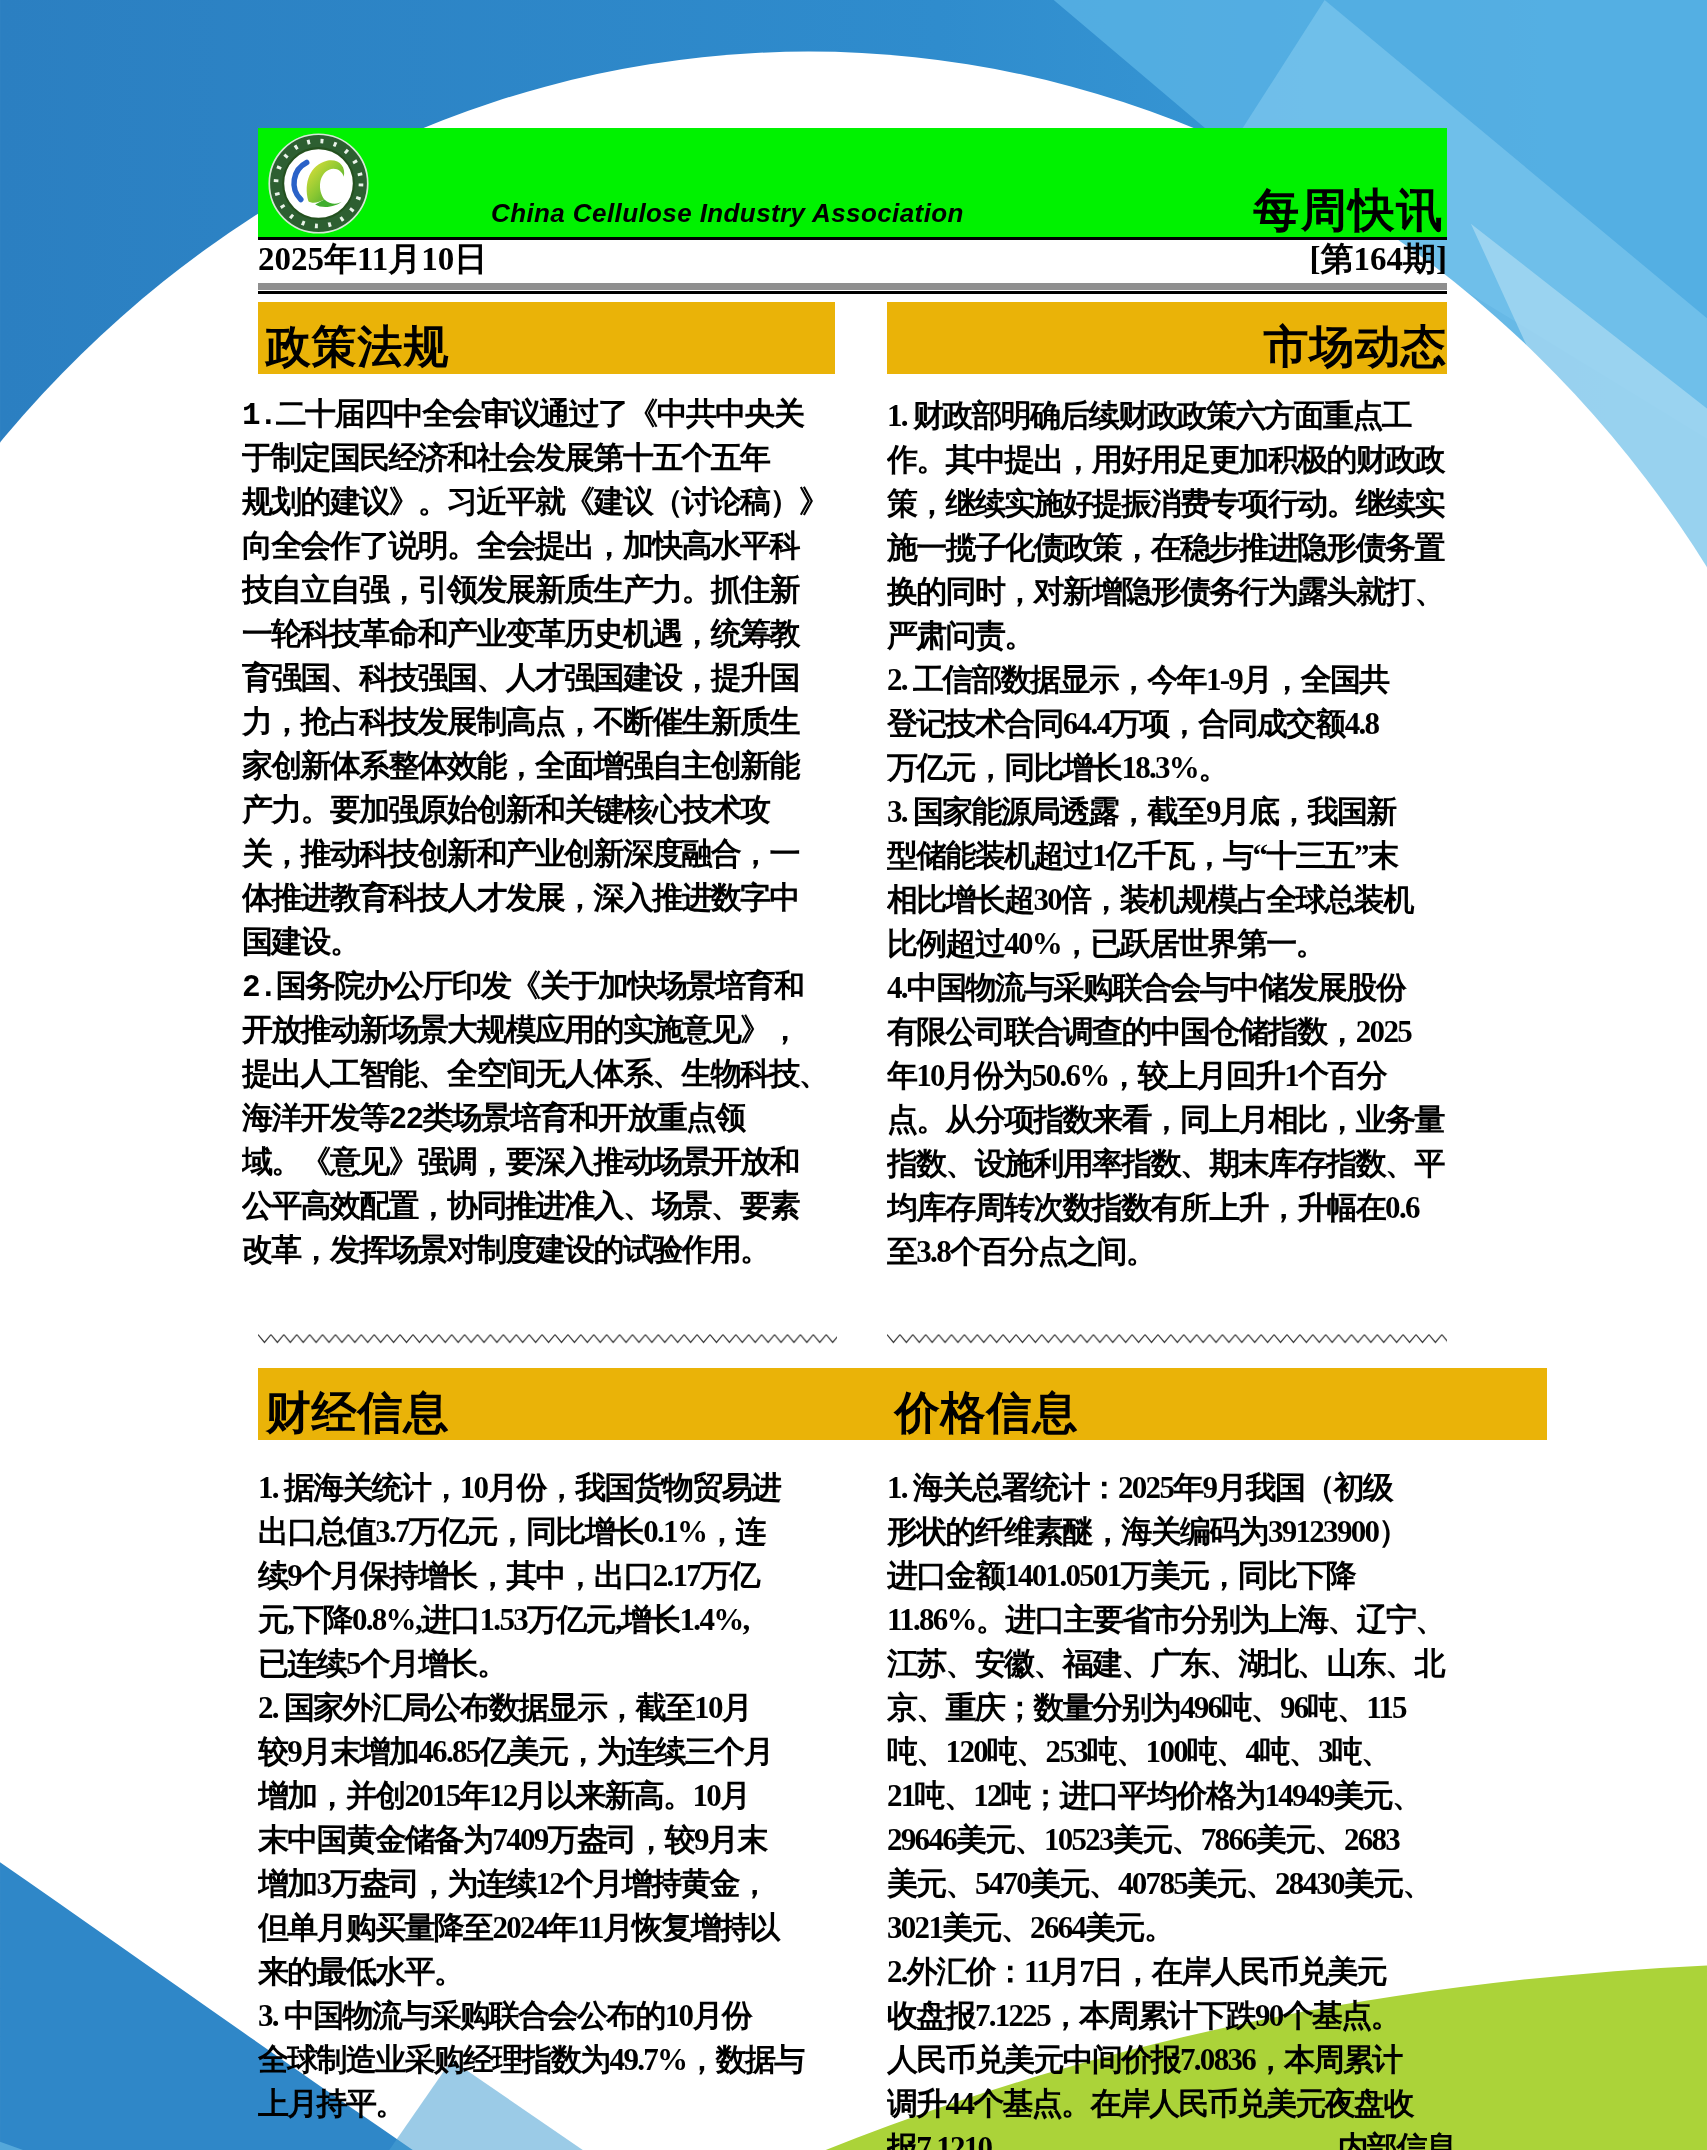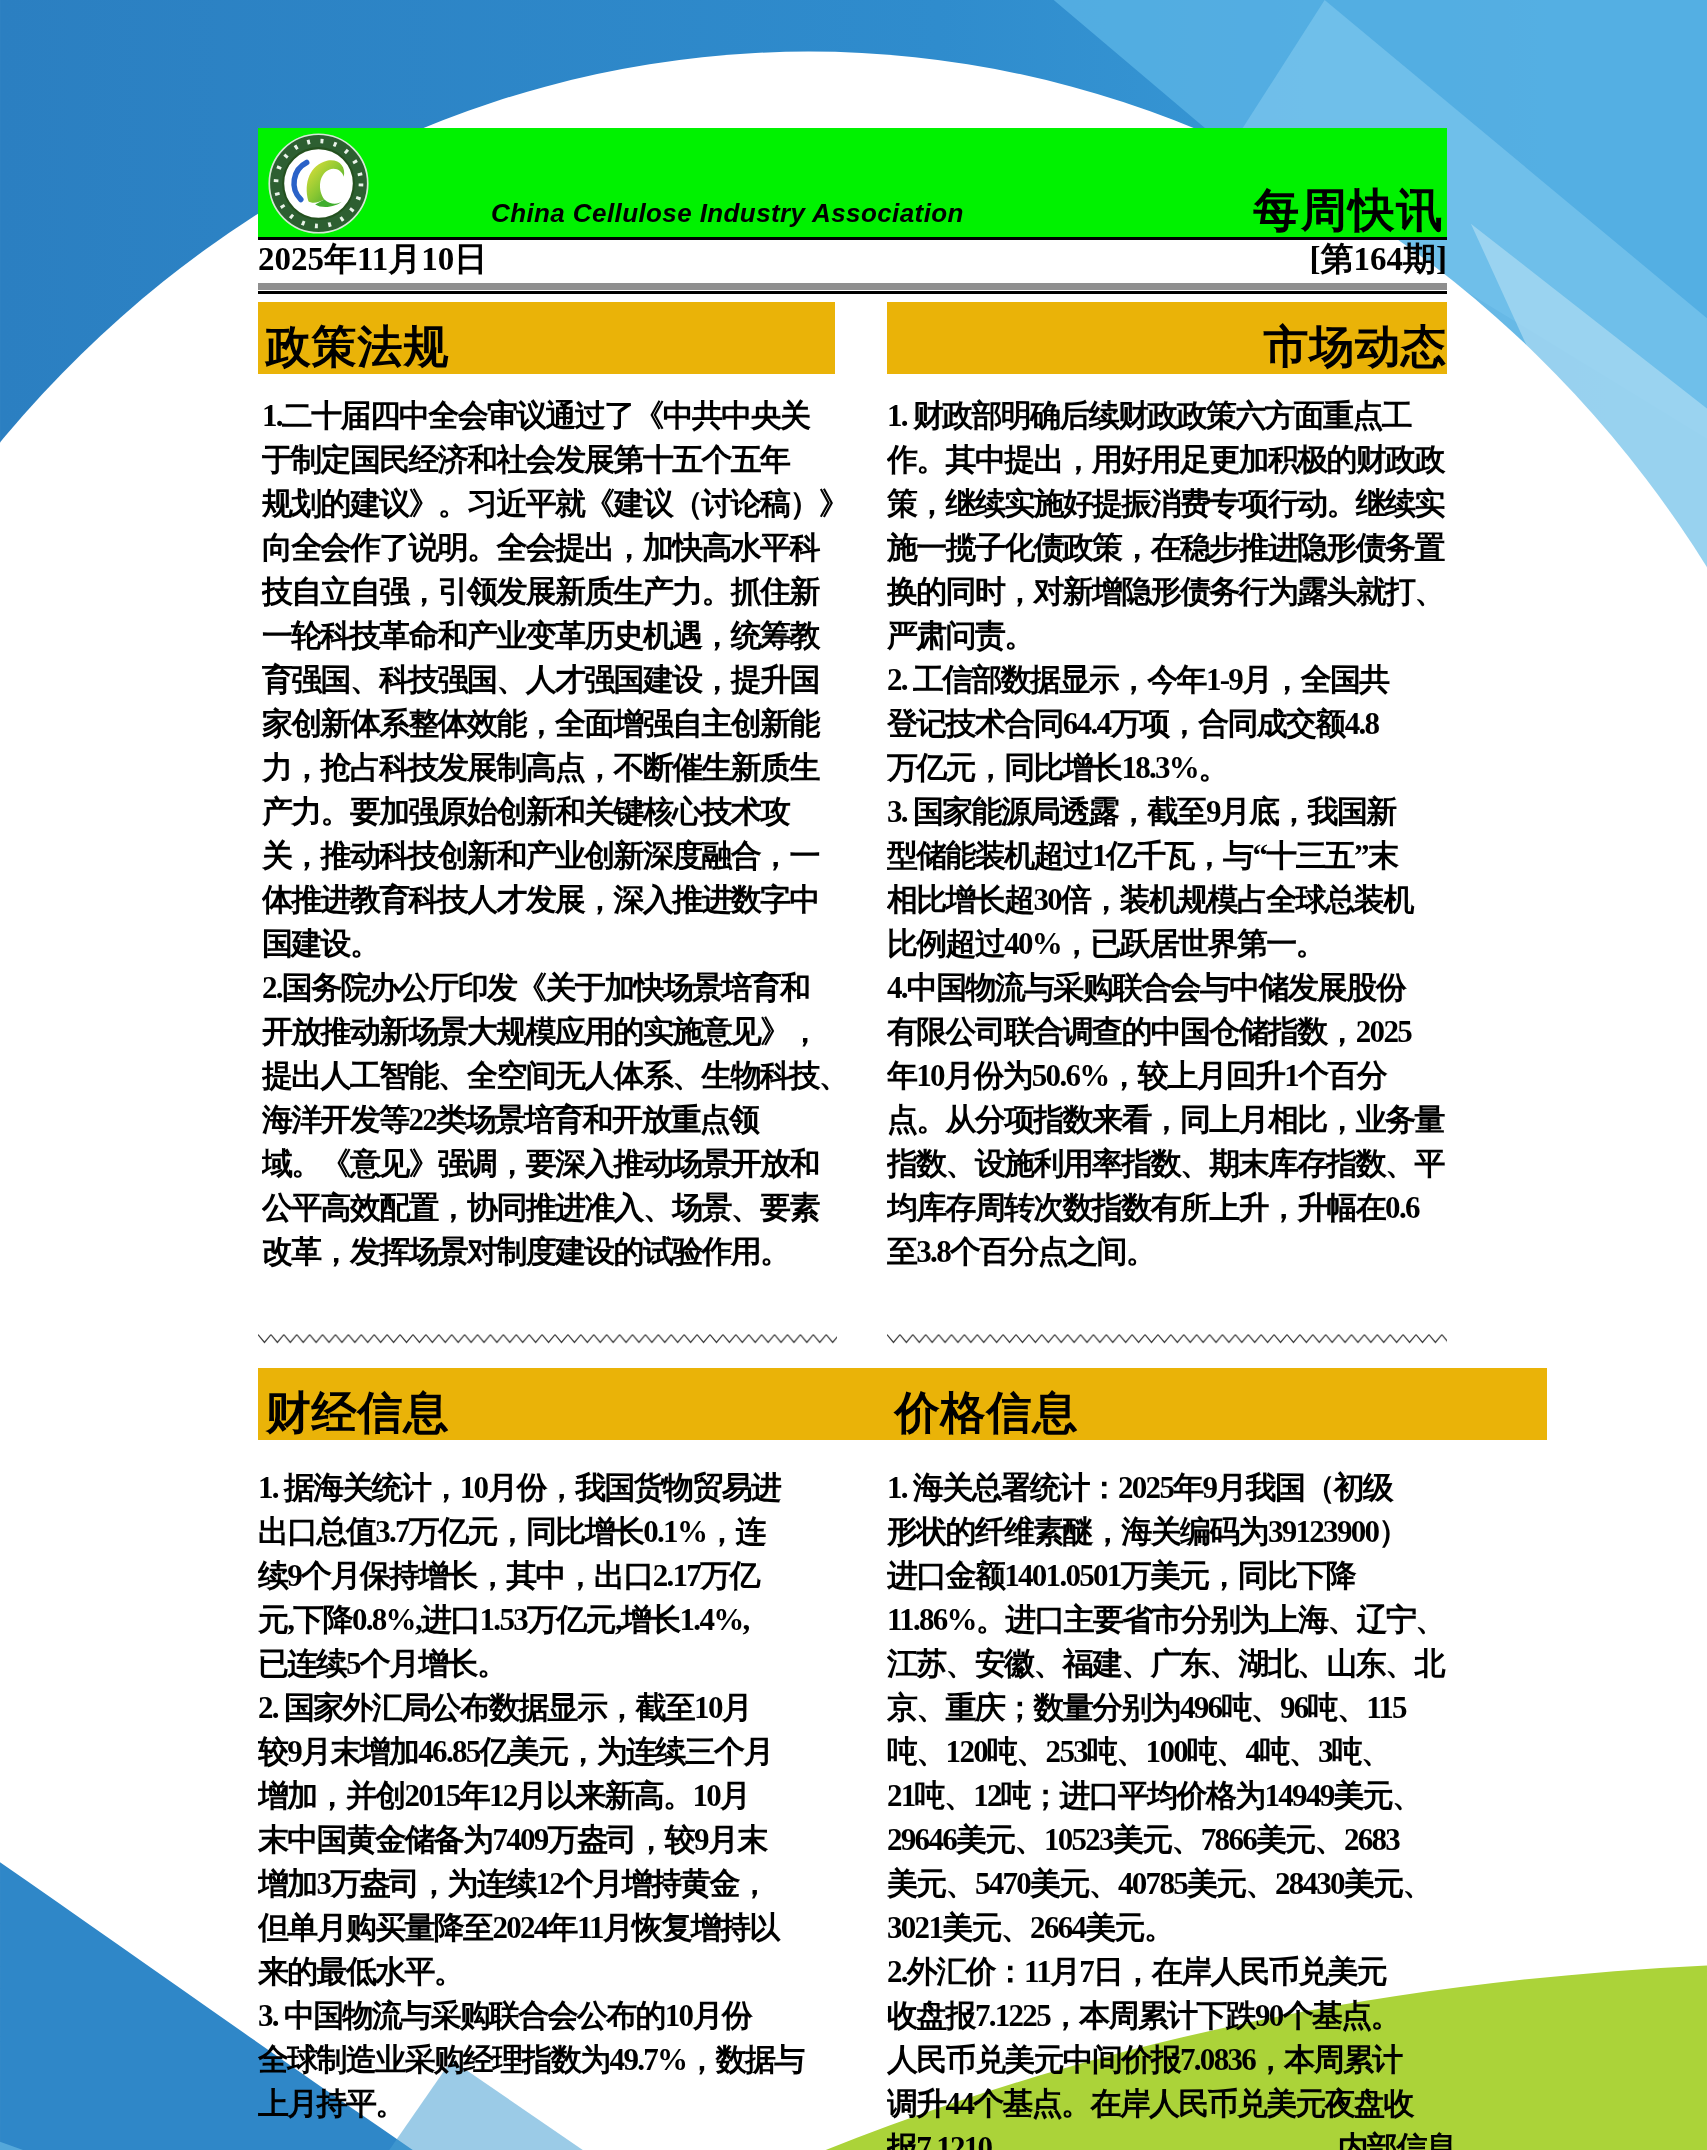--- a/index.html
+++ b/index.html
@@ -30,21 +30,21 @@
   
   .band{height:72px;background:#eab308;display:flex;align-items:flex-end;}
   .band .band-title{font-size:45px;font-weight:bold;padding:0 0 4.3px 7.7px;line-height:1;letter-spacing:0.9px;}
   .band-r1l{left:258px;top:302px;width:577px;}
   .band-r1r{left:887px;top:302px;width:560px;justify-content:flex-end;}
   .band-r2l{left:258px;top:1368px;width:665px;}
   .band-r2r{left:887px;top:1368px;width:660px;}
 
   
   .col{position:absolute;}
-  .col-r1l{left:262px;top:394px;width:582px;}
+  .col-r1l{left:242px;top:394px;width:582px;font-family:Liberation Mono, monospace;}
   .col-r1r{left:887px;top:394px;width:585px;}
   .col-r2l{left:258px;top:1466px;width:582px;}
   .col-r2r{left:887px;top:1466px;width:585px;}
   .line{
     height:44px;line-height:44px;font-size:31px;font-weight:bold;
     letter-spacing:-1.7px;white-space:nowrap;overflow:hidden;
   }
   .line.split{display:flex;justify-content:space-between;}
   .line .trailer{padding-right:17px;}
 
@@ -122,22 +122,22 @@
     </div>
 
     <div class="col col-r1l">
         <div class="line">1.二十届四中全会审议通过了《中共中央关</div>
         <div class="line">于制定国民经济和社会发展第十五个五年</div>
         <div class="line">规划的建议》。习近平就《建议（讨论稿）》</div>
         <div class="line">向全会作了说明。全会提出，加快高水平科</div>
         <div class="line">技自立自强，引领发展新质生产力。抓住新</div>
         <div class="line">一轮科技革命和产业变革历史机遇，统筹教</div>
         <div class="line">育强国、科技强国、人才强国建设，提升国</div>
+        <div class="line">力，抢占科技发展制高点，不断催生新质生</div>
         <div class="line">家创新体系整体效能，全面增强自主创新能</div>
-        <div class="line">力，抢占科技发展制高点，不断催生新质生</div>
         <div class="line">产力。要加强原始创新和关键核心技术攻</div>
         <div class="line">关，推动科技创新和产业创新深度融合，一</div>
         <div class="line">体推进教育科技人才发展，深入推进数字中</div>
         <div class="line">国建设。</div>
         <div class="line">2.国务院办公厅印发《关于加快场景培育和</div>
         <div class="line">开放推动新场景大规模应用的实施意见》，</div>
         <div class="line">提出人工智能、全空间无人体系、生物科技、</div>
         <div class="line">海洋开发等22类场景培育和开放重点领</div>
         <div class="line">域。《意见》强调，要深入推动场景开放和</div>
         <div class="line">公平高效配置，协同推进准入、场景、要素</div>

